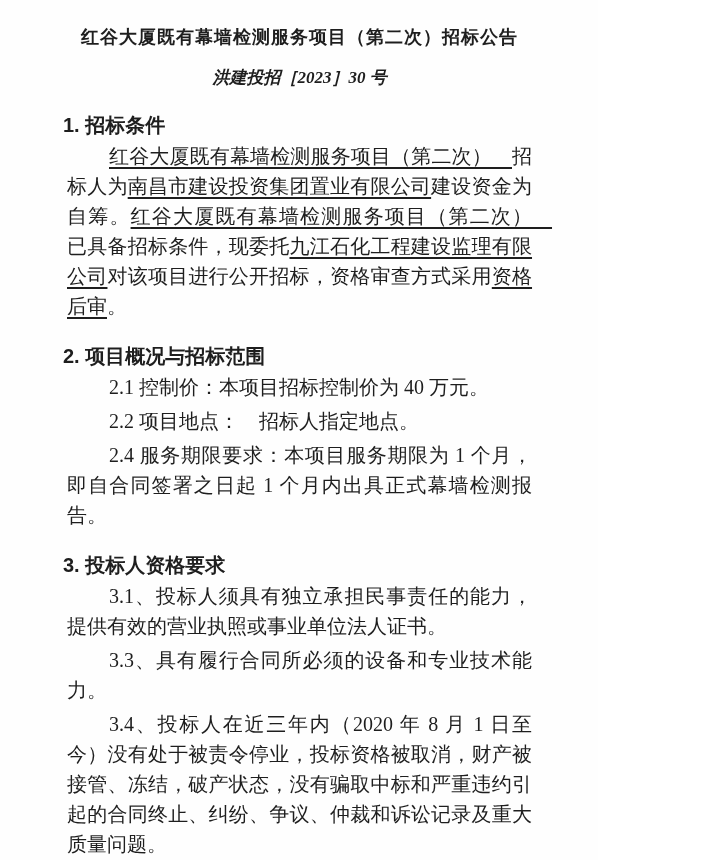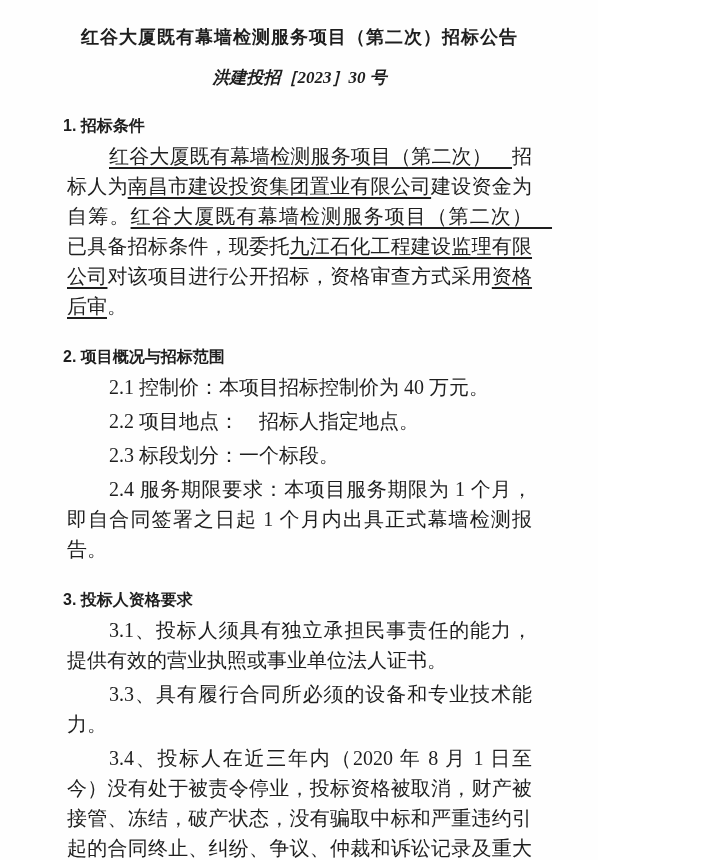--- a/index.html
+++ b/index.html
@@ -23,21 +23,21 @@
   .doc-number{
     margin:14px 0 0 0;
     text-align:center;
     font-weight:bold;
     font-size:17px;line-height:25px;font-style:italic;
   }
   .sec-heading{
     margin:24px 0 0 0;
     font-family:"Liberation Sans","DejaVu Sans",sans-serif;
     font-weight:bold;
-    font-size:16px;line-height:23px;
+    font-size:20px;line-height:23px;
   }
   p.body{
     margin:4px;
     font-size:20px;
     line-height:30px;
     text-align:justify;
     white-space:pre-wrap;
   }
   p.indent{text-indent:42px;}
   .mt-lg{margin-top:8px;}
@@ -67,21 +67,20 @@
 
     <h1 class="doc-title">红谷大厦既有幕墙检测服务项目（第二次）招标公告</h1>
     <p class="doc-number">洪建投招［2023］30 号</p>
 
     <h2 class="sec-heading">1. 招标条件</h2>
     <p class="body indent mt-md"><span class="u">红谷大厦既有幕墙检测服务项目（第二次）　</span><span>招标人为</span><span class="u">南昌市建设投资集团置业有限公司</span><span>建设资金为自筹。</span><span class="u">红谷大厦既有幕墙检测服务项目（第二次）　</span><span>已具备招标条件，现委托</span><span class="u">九江石化工程建设监理有限公司</span><span>对该项目进行公开招标，资格审查方式采用</span><span class="u">资格后审</span><span>。</span></p>
 
     <h2 class="sec-heading">2. 项目概况与招标范围</h2>
     <p class="body indent sec2-gap">2.1 控制价：本项目招标控制价为 40 万元。</p>
     <p class="body indent mt-sm">2.2 项目地点：　招标人指定地点。</p>
-    <p class="body indent">2.3 标段划分：一个标段。</p>
     <p class="body indent">2.4 服务期限要求：本项目服务期限为 1 个月，即自合同签署之日起 1 个月内出具正式幕墙检测报告。</p>
 
     <h2 class="sec-heading">3. 投标人资格要求</h2>
     <p class="body indent mt-lg">3.1、投标人须具有独立承担民事责任的能力，提供有效的营业执照或事业单位法人证书。</p>
     <p class="body indent mt-sm">3.3、具有履行合同所必须的设备和专业技术能力。</p>
     <p class="body indent mt-sm">3.4、投标人在近三年内（2020 年 8 月 1 日至今）没有处于被责令停业，投标资格被取消，财产被接管、冻结，破产状态，没有骗取中标和严重违约引起的合同终止、纠纷、争议、仲裁和诉讼记录及重大质量问题。</p>
 
   </div>
 
   <svg class="seal" viewBox="0 0 170 170" aria-hidden="true">

